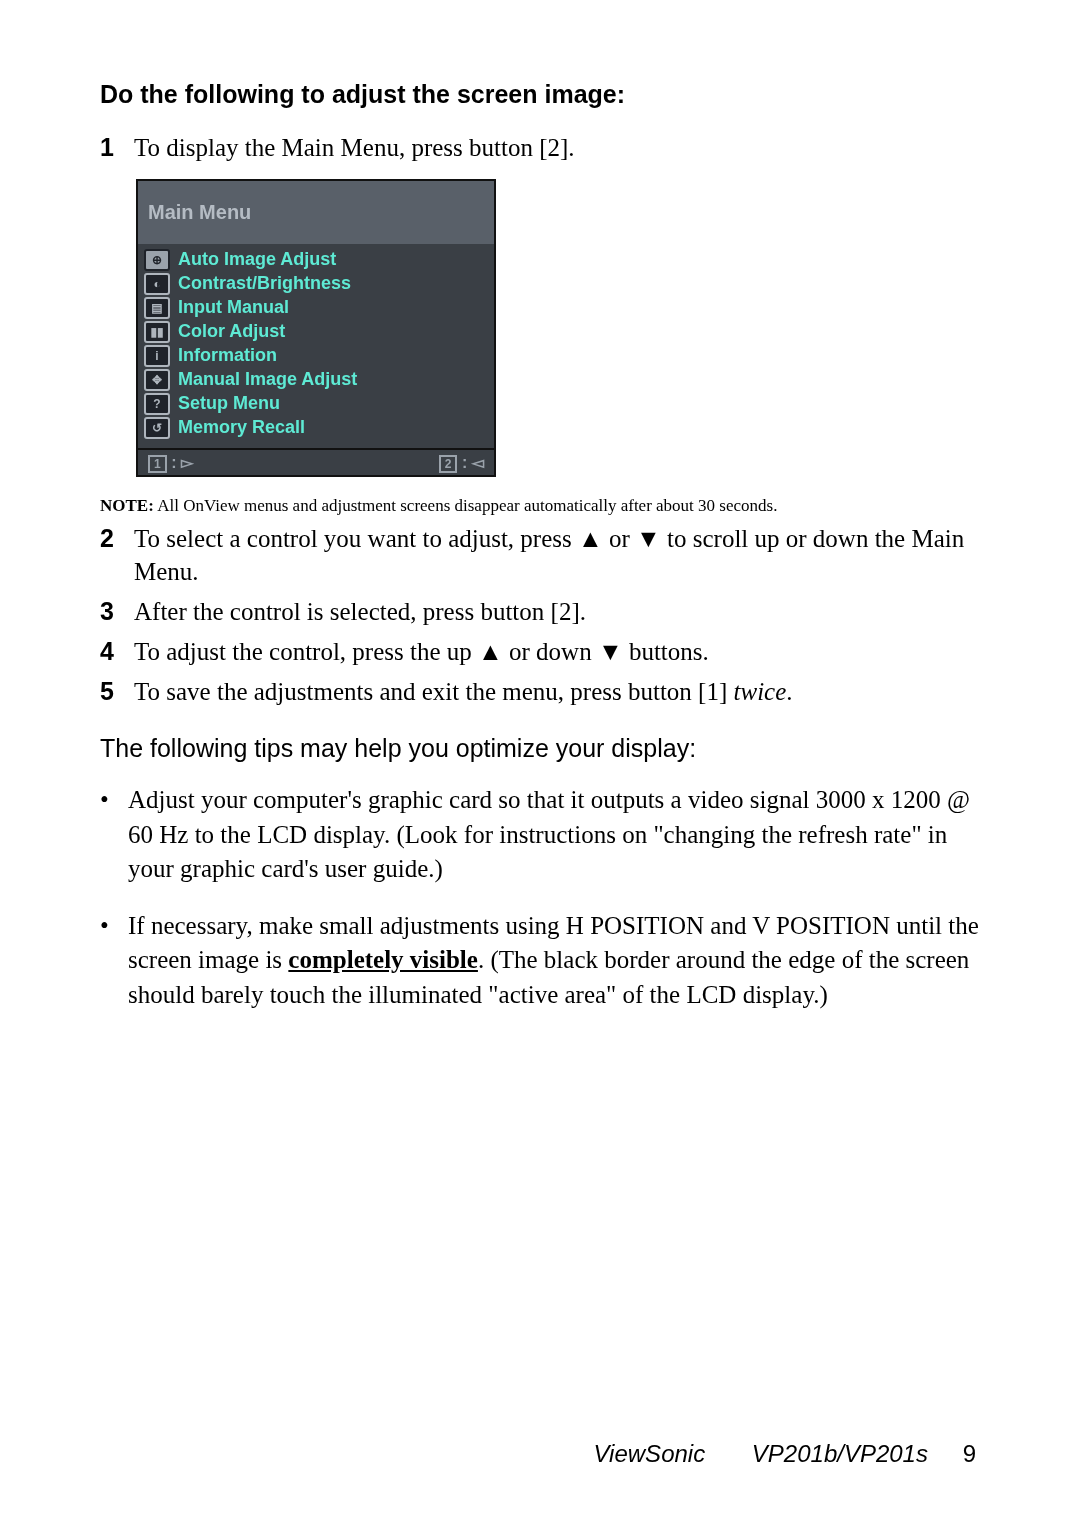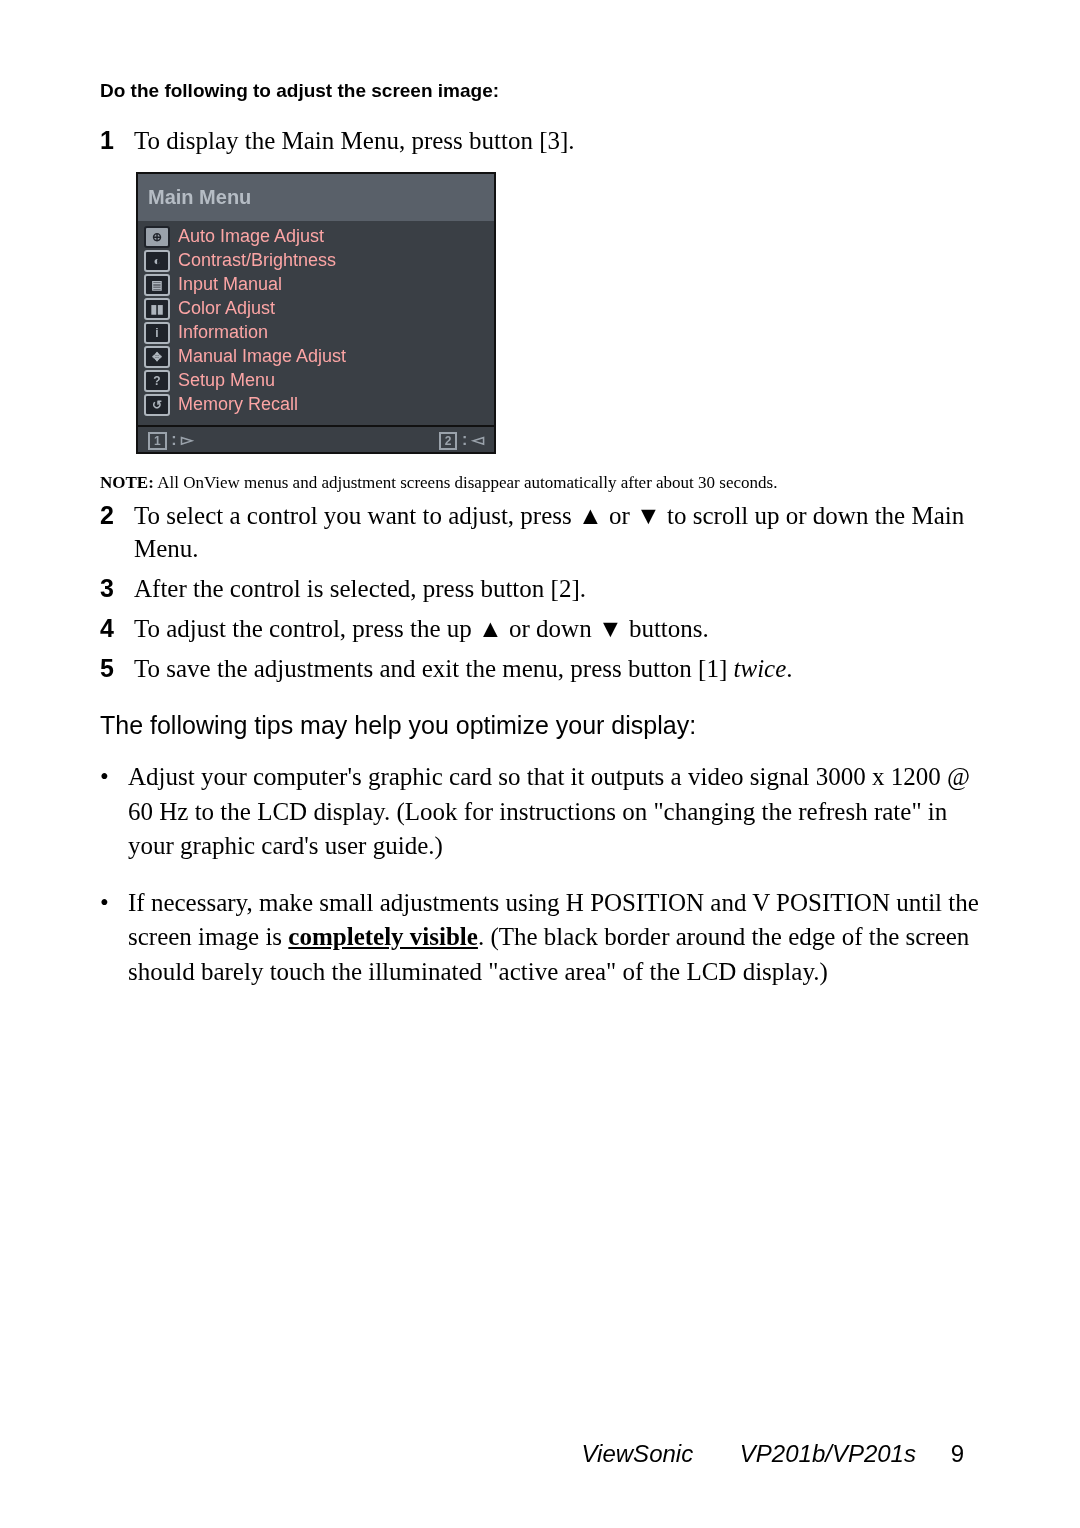--- a/index.html
+++ b/index.html
@@ -8,21 +8,21 @@
     height: 1528px;
     background: #fff;
     font-family: "Times New Roman", Times, serif;
     color: #000;
     position: relative;
     padding: 80px 100px 60px 100px;
   }
   .heading {
     font-family: Arial, Helvetica, sans-serif;
     font-weight: bold;
-    font-size: 19px;
+    font-size: 25px;
     margin-bottom: 22px;
   }
   .step-row {
     display: flex;
     margin-bottom: 6px;
     font-size: 25px;
     line-height: 1.35;
   }
   .step-num {
     font-family: Arial, Helvetica, sans-serif;
@@ -36,37 +36,37 @@
     width: 360px;
     border: 2px solid #111;
     background: #3a3f45;
     font-family: Arial, Helvetica, sans-serif;
   }
   .menu-title {
     background: #596069;
     color: #b5bcc4;
     font-weight: bold;
     font-size: 20px;
-    padding: 12px 10px;
+    padding: 20px 10px;
   }
   .menu-body { padding: 4px 6px 8px 6px; }
   .menu-row {
     display: flex; align-items: center;
     padding: 1px 0;
   }
   .menu-icon {
     width: 26px; height: 22px;
     border: 2px solid #aeb5bd;
     border-radius: 3px;
     background: #1f232a;
     margin-right: 8px;
     display: inline-flex; align-items: center; justify-content: center;
     color: #aeb5bd; font-size: 12px; font-weight: bold;
   }
-  .menu-label { color: #fca5a5; font-weight: normal; font-size: 18px; }
+  .menu-label { color: #5eead4; font-weight: bold; font-size: 18px; }
   .menu-row.sel .menu-icon { background: #9aa2ab; color:#1f232a; border-color:#1f232a; }
   .menu-foot {
     border-top: 2px solid #111;
     background: #3a3f45;
     display: flex; justify-content: space-between;
     padding: 3px 10px;
     color: #9aa2ab; font-weight: bold; font-size: 16px;
   }
   .foot-box { border:2px solid #9aa2ab; padding:0 4px; font-size:12px;}
   .note-block {
@@ -83,36 +83,36 @@
   .bullet-row {
     display: flex;
     font-size: 25px; line-height: 1.38;
     margin-bottom: 22px;
   }
   .bullet-dot { width: 28px; flex-shrink:0; }
   .italic { font-style: italic; }
   .underline { text-decoration: underline; font-weight: bold; }
   .footer {
     position: absolute;
-    bottom: 60px; right: 116px;
+    bottom: 60px; right: 104px;
     font-size: 24px;
     font-style: italic;
     font-family: Arial, Helvetica, sans-serif;
   }
   .footer .pn { font-style: normal; margin-left: 28px;}
   .footer .mid { margin-left: 40px; }
 </style>
 </head>
 <body>
 
 <div class="heading">Do the following to adjust the screen image:</div>
 
 <div class="step-row">
   <div class="step-num">1</div>
-  <div class="step-text">To display the Main Menu, press button [3].</div>
+  <div class="step-text">To display the Main Menu, press button [2].</div>
 </div>
 
 <div class="menu-block">
   <div class="menu-title">Main Menu</div>
   <div class="menu-body">
     <div class="menu-row sel">
       <span class="menu-icon">⊕</span>
       <span class="menu-label">Auto Image Adjust</span>
     </div>
     <div class="menu-row">

